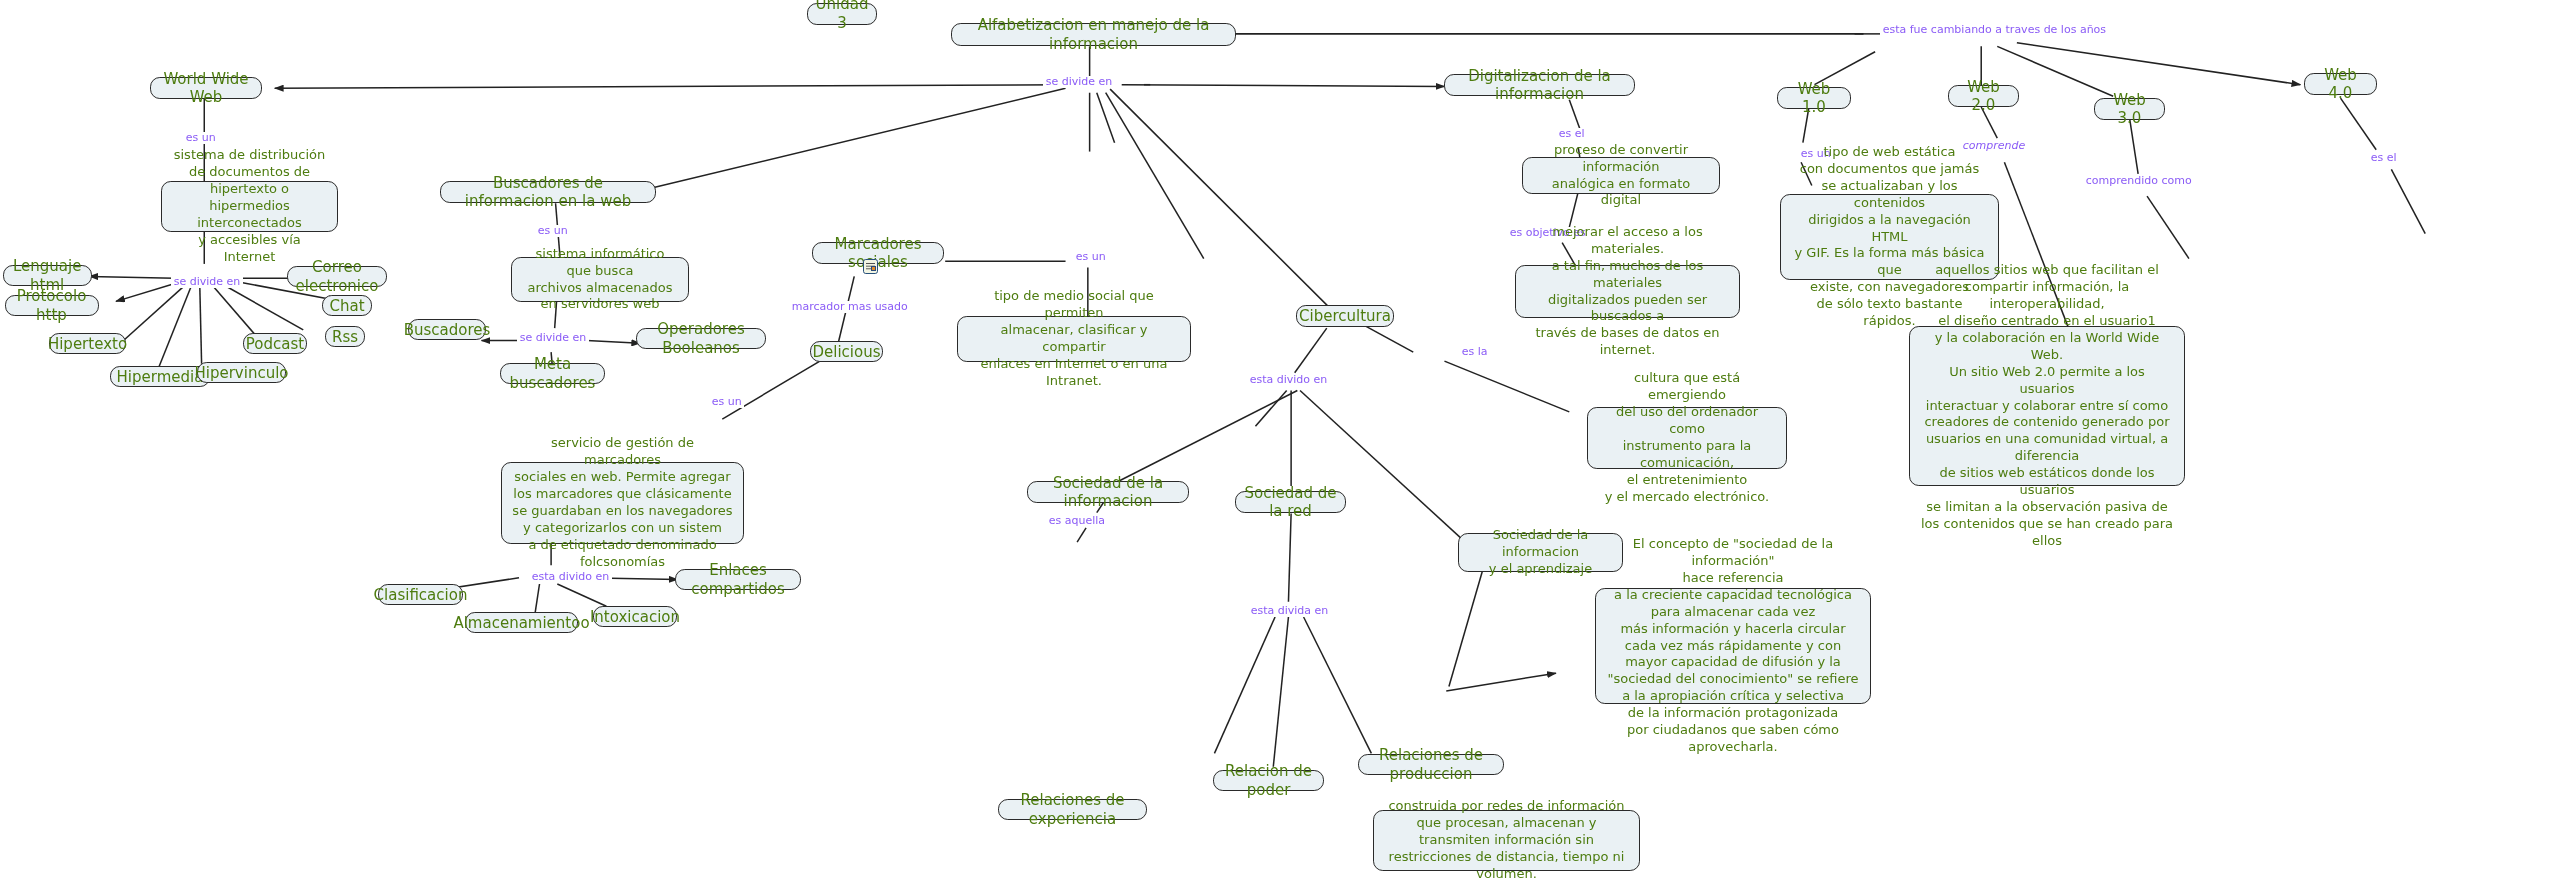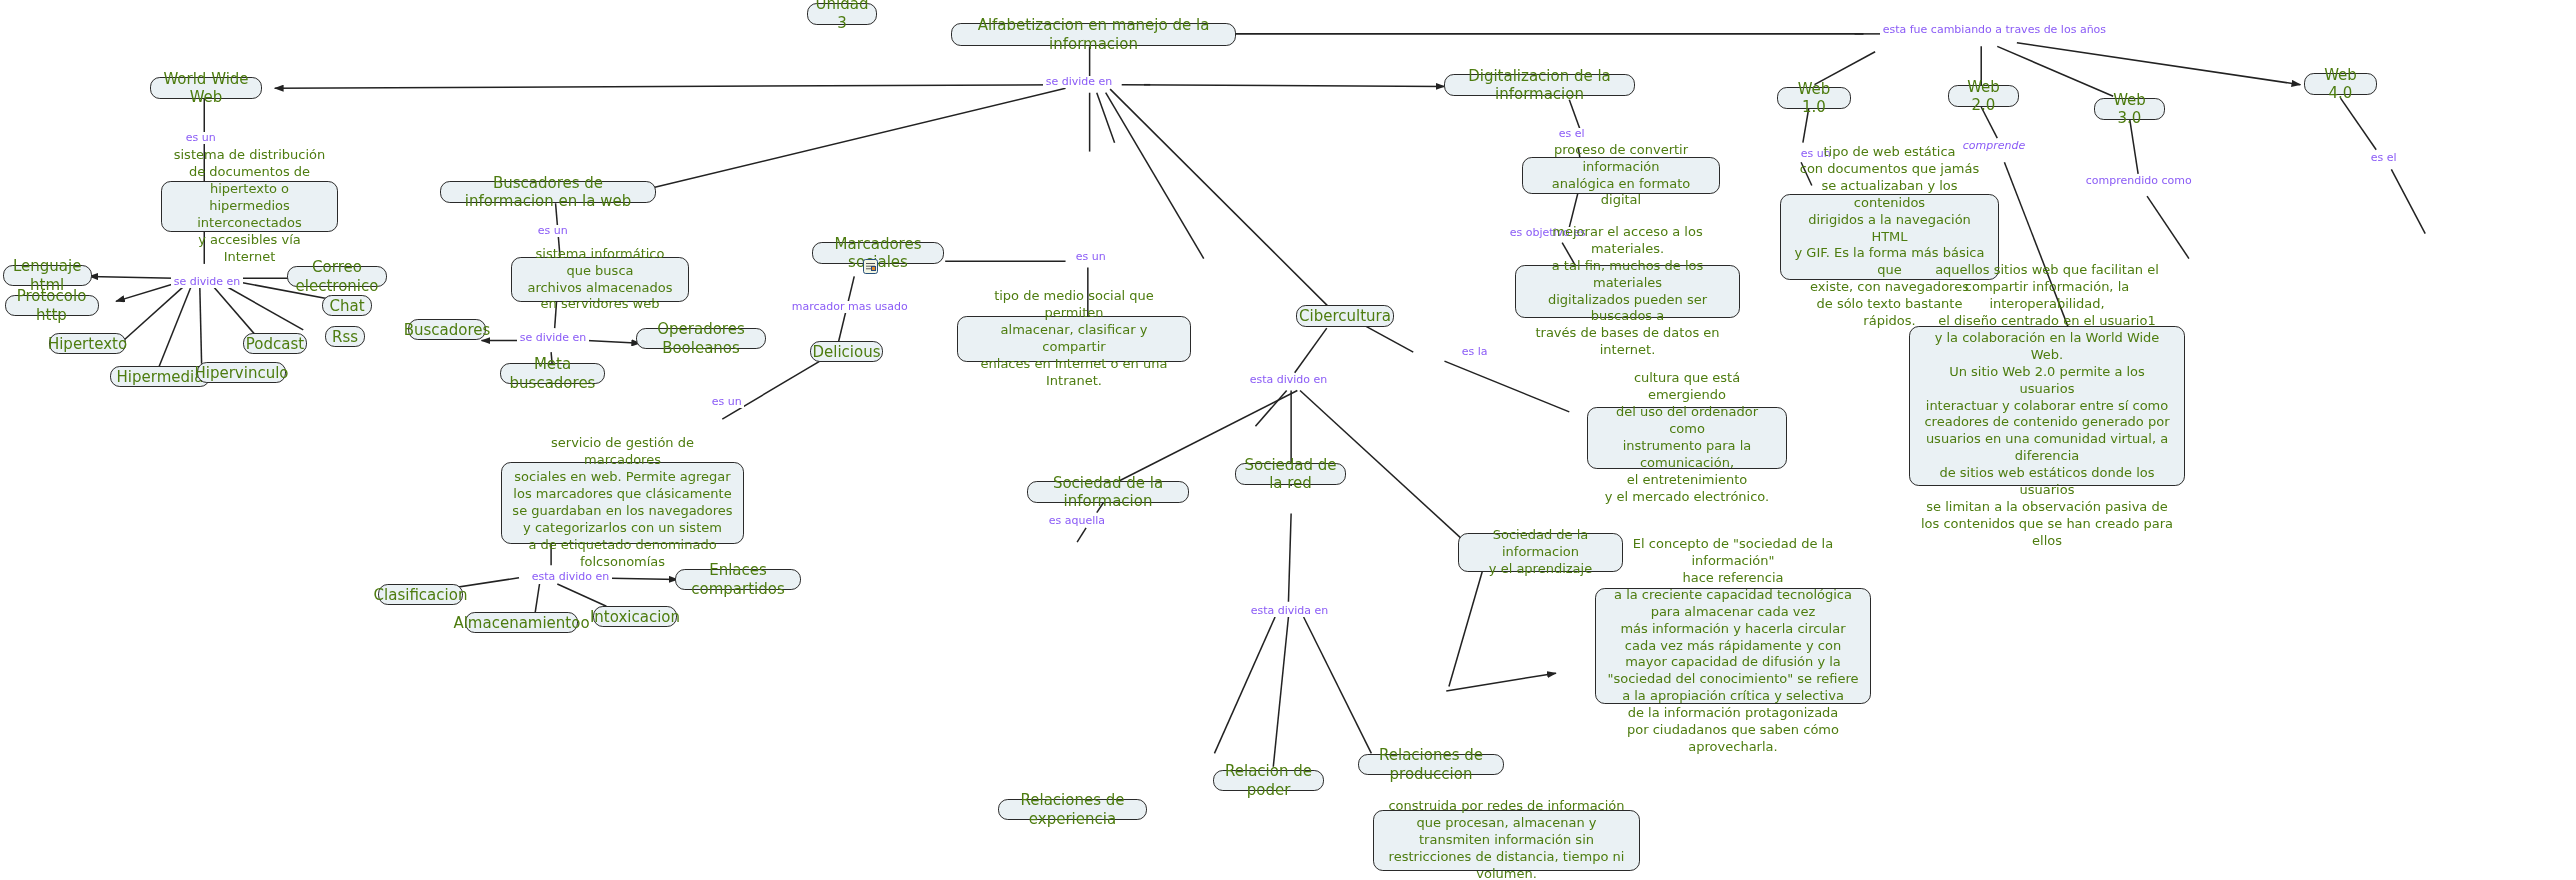--- a/index.html
+++ b/index.html
@@ -224,21 +224,21 @@
   <div class="node para" style="left:1543px;top:407px;width:200px;height:62px;">cultura que está emergiendo
 del uso del ordenador como
 instrumento para la comunicación,
 el entretenimiento
 y el mercado electrónico.</div>
   <div class="lbl" style="left:1247px;top:374px;">esta divido en</div>
 
   <div class="node" style="left:1027px;top:481px;width:162px;height:22px;">Sociedad de la informacion</div>
   <div class="lbl" style="left:1046px;top:515px;">es aquella</div>
 
-  <div class="node" style="left:1235px;top:463px;width:111px;height:22px;">Sociedad de la red</div>
+  <div class="node" style="left:1235px;top:491px;width:111px;height:22px;">Sociedad de la red</div>
   <div class="lbl" style="left:1248px;top:605px;">esta divida en</div>
   <div class="node small" style="left:998px;top:799px;width:149px;height:21.4px;">Relaciones de experiencia</div>
   <div class="node small" style="left:1213px;top:770px;width:111px;height:21.4px;">Relacion de poder</div>
   <div class="node small" style="left:1358px;top:754px;width:146px;height:21.4px;">Relaciones de produccion</div>
   <div class="node para" style="left:1329px;top:810px;width:267px;height:61px;">construida por redes de información
 que procesan, almacenan y
 transmiten información sin
 restricciones de distancia, tiempo ni volumen.</div>
 
   <div class="node para" style="left:1414px;top:533px;width:165px;height:39px;">Sociedad de la informacion

